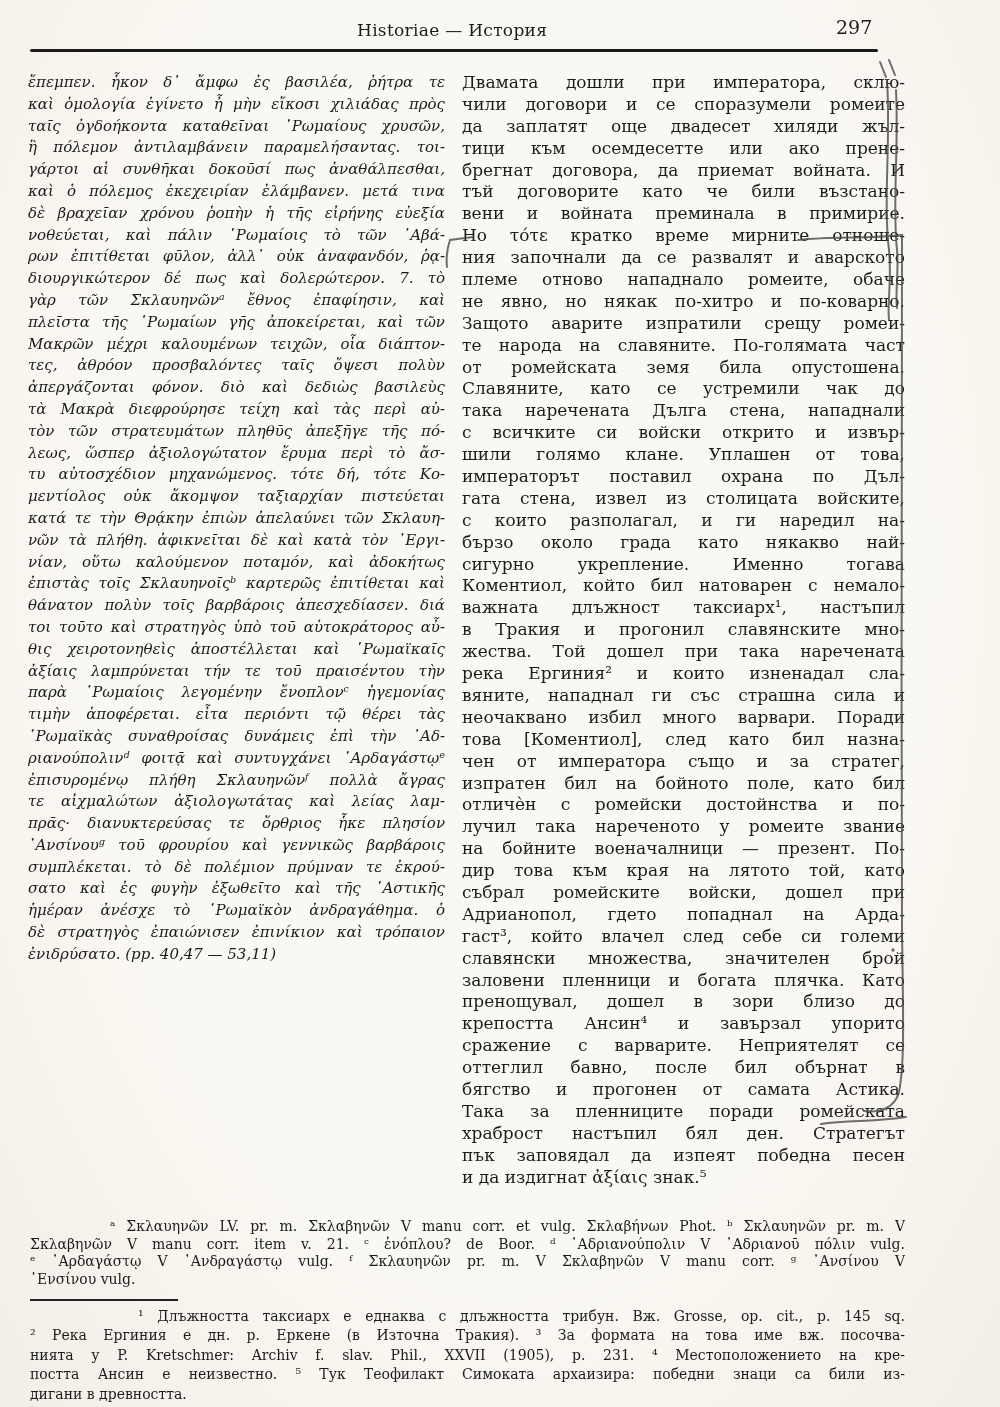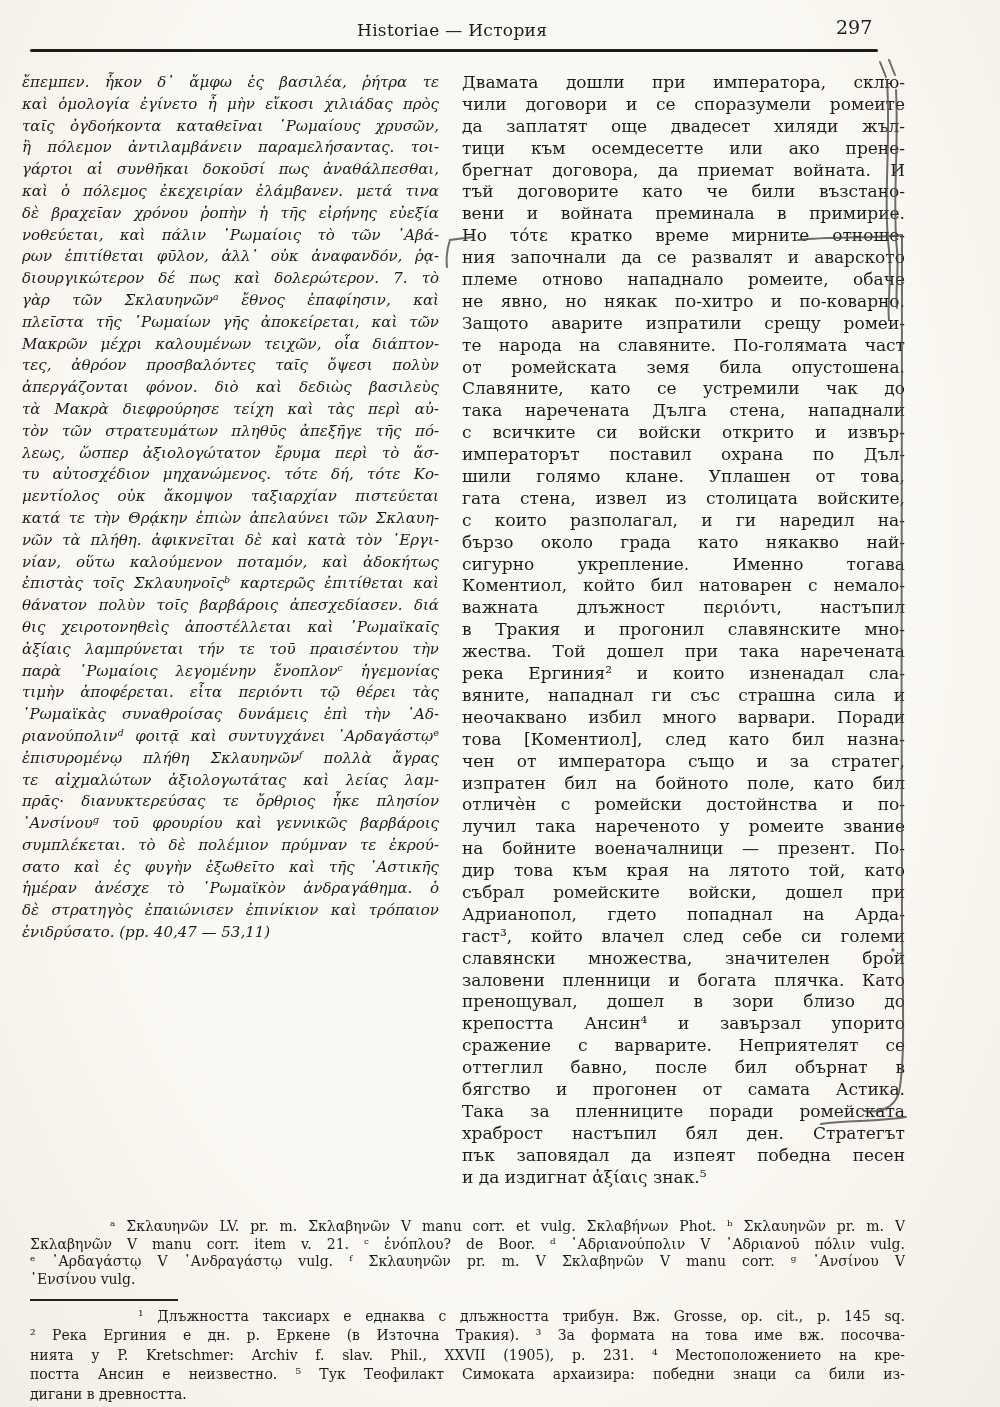--- a/index.html
+++ b/index.html
@@ -25,21 +25,21 @@
     position:absolute;left:30px;top:49px;width:848px;height:3px;
     background:#1b1b1b;border-radius:2px;
   }
   .col{position:absolute;}
   .line{
     text-align:justify;text-align-last:justify;
     overflow:hidden;white-space:normal;
   }
   .line.last{text-align-last:left;}
   .greek{
-    left:22px;top:72px;width:417px;
+    left:28px;top:72px;width:417px;
     font-style:italic;font-size:15px;
   }
   .greek .line{line-height:21.8px;height:21.8px;}
   .trans{
     left:462px;top:72px;width:443px;
     font-size:17px;
   }
   .trans .line{line-height:21.9px;height:21.9px;}
   .apparatus{
     position:absolute;left:30px;top:1218px;width:875px;
@@ -90,20 +90,21 @@
       <div class="line">τὰ Μακρὰ διεφρούρησε τείχη καὶ τὰς περὶ αὐ-</div>
       <div class="line">τὸν τῶν στρατευμάτων πληθῦς ἀπεξῆγε τῆς πό-</div>
       <div class="line">λεως, ὥσπερ ἀξιολογώτατον ἔρυμα περὶ τὸ ἄσ-</div>
       <div class="line">τυ αὐτοσχέδιον μηχανώμενος. τότε δή, τότε Κο-</div>
       <div class="line">μεντίολος οὐκ ἄκομψον ταξιαρχίαν πιστεύεται</div>
       <div class="line">κατά τε τὴν Θρᾴκην ἐπιὼν ἀπελαύνει τῶν Σκλαυη-</div>
       <div class="line">νῶν τὰ πλήθη. ἀφικνεῖται δὲ καὶ κατὰ τὸν ᾽Εργι-</div>
       <div class="line">νίαν, οὕτω καλούμενον ποταμόν, καὶ ἀδοκήτως</div>
       <div class="line">ἐπιστὰς τοῖς Σκλαυηνοῖςᵇ καρτερῶς ἐπιτίθεται καὶ</div>
       <div class="line">θάνατον πολὺν τοῖς βαρβάροις ἀπεσχεδίασεν. διά</div>
+      <div class="line">τοι τοῦτο καὶ στρατηγὸς ὑπὸ τοῦ αὐτοκράτορος αὖ-</div>
       <div class="line">θις χειροτονηθεὶς ἀποστέλλεται καὶ ῾Ρωμαϊκαῖς</div>
       <div class="line">ἀξίαις λαμπρύνεται τήν τε τοῦ πραισέντου τὴν</div>
       <div class="line">παρὰ ῾Ρωμαίοις λεγομένην ἔνοπλονᶜ ἡγεμονίας</div>
       <div class="line">τιμὴν ἀποφέρεται. εἶτα περιόντι τῷ θέρει τὰς</div>
       <div class="line">῾Ρωμαϊκὰς συναθροίσας δυνάμεις ἐπὶ τὴν ᾽Αδ-</div>
       <div class="line">ριανούπολινᵈ φοιτᾷ καὶ συντυγχάνει ᾽Αρδαγάστῳᵉ</div>
       <div class="line">ἐπισυρομένῳ πλήθη Σκλαυηνῶνᶠ πολλὰ ἄγρας</div>
       <div class="line">τε αἰχμαλώτων ἀξιολογωτάτας καὶ λείας λαμ-</div>
       <div class="line">πρᾶς· διανυκτερεύσας τε ὄρθριος ἧκε πλησίον</div>
       <div class="line">᾽Ανσίνουᵍ τοῦ φρουρίου καὶ γεννικῶς βαρβάροις</div>
@@ -125,28 +126,28 @@
       <div class="line">Но τότε кратко време мирните отноше-</div>
       <div class="line">ния започнали да се развалят и аварското</div>
       <div class="line">племе отново нападнало ромеите, обаче</div>
       <div class="line">не явно, но някак по-хитро и по-коварно.</div>
       <div class="line">Защото аварите изпратили срещу ромеи-</div>
       <div class="line">те народа на славяните. По-голямата част</div>
       <div class="line">от ромейската земя била опустошена.</div>
       <div class="line">Славяните, като се устремили чак до</div>
       <div class="line">така наречената Дълга стена, нападнали</div>
       <div class="line">с всичките си войски открито и извър-</div>
+      <div class="line">шили голямо клане. Уплашен от това,</div>
       <div class="line">императорът поставил охрана по Дъл-</div>
-      <div class="line">шили голямо клане. Уплашен от това,</div>
       <div class="line">гата стена, извел из столицата войските,</div>
       <div class="line">с които разполагал, и ги наредил на-</div>
       <div class="line">бързо около града като някакво най-</div>
       <div class="line">сигурно укрепление. Именно тогава</div>
       <div class="line">Коментиол, който бил натоварен с немало-</div>
-      <div class="line">важната длъжност περιόντι, настъпил</div>
+      <div class="line">важната длъжност таксиарх¹, настъпил</div>
       <div class="line">в Тракия и прогонил славянските мно-</div>
       <div class="line">жества. Той дошел при така наречената</div>
       <div class="line">река Ергиния² и които изненадал сла-</div>
       <div class="line">вяните, нападнал ги със страшна сила и</div>
       <div class="line">неочаквано избил много варвари. Поради</div>
       <div class="line">това [Коментиол], след като бил назна-</div>
       <div class="line">чен от императора също и за стратег,</div>
       <div class="line">изпратен бил на бойното поле, като бил</div>
       <div class="line">отличѐн с ромейски достойнства и по-</div>
       <div class="line">лучил така нареченото у ромеите звание</div>

